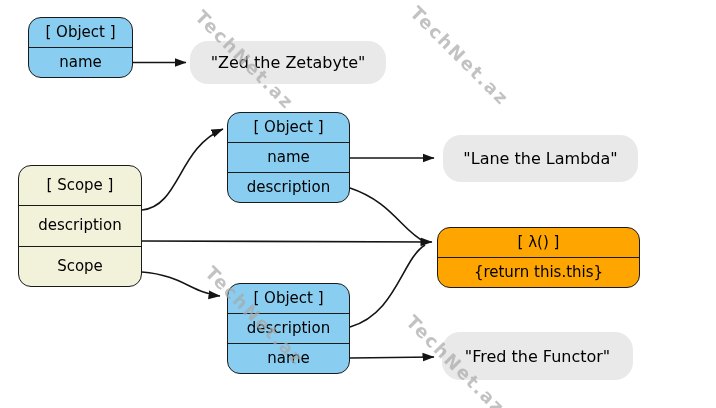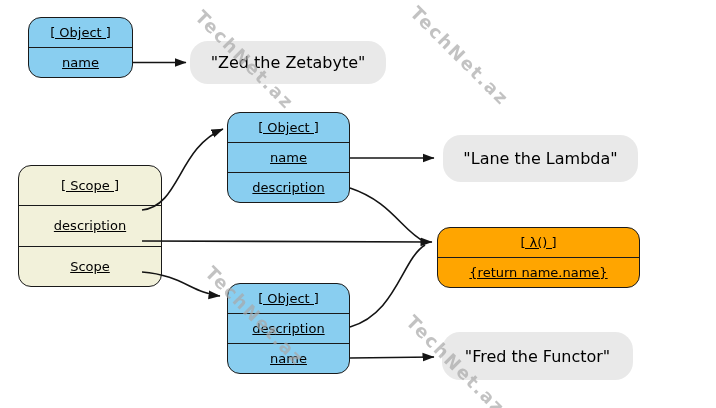--- a/index.html
+++ b/index.html
@@ -8,21 +8,21 @@
     font-family:"DejaVu Sans","Liberation Sans",sans-serif;color:#000;
   }
   
   .node{
     position:absolute;display:flex;flex-direction:column;
     border:1.6px solid #1a1a1a;border-radius:13px;overflow:hidden;
     box-sizing:border-box;z-index:2;
   }
   .node .row{
     flex:1;display:flex;align-items:center;justify-content:center;
-    font-size:13px;line-height:1;white-space:nowrap;text-decoration:underline;
+    font-size:15px;line-height:1;white-space:nowrap;
   }
   .node .row + .row{border-top:1.5px solid #1a1a1a;}
   .fill-blue{background:#89CEF0;}
   .fill-beige{background:#F2F1DA;}
   .fill-orange{background:#FFA500;}
   
   .value{
     position:absolute;display:flex;align-items:center;justify-content:center;
     background:#E9E9E9;border-radius:18px;font-size:16px;white-space:nowrap;
     z-index:1;
@@ -41,41 +41,41 @@
 </head>
 <body>
 
 <div id="canvas">
 
   <div class="node fill-blue" style="left:28px;top:17px;width:105px;height:61px;">
     <div class="row">[ Object ]</div>
     <div class="row">name</div>
   </div>
 
-  <div class="node fill-beige" style="left:18px;top:165px;width:144px;height:122px;">
+  <div class="node fill-beige" style="left:18px;top:165px;width:124px;height:122px;">
     <div class="row">[ Scope ]</div>
     <div class="row">description</div>
     <div class="row">Scope</div>
   </div>
 
   <div class="node fill-blue" style="left:227px;top:112px;width:123px;height:91px;">
     <div class="row">[ Object ]</div>
     <div class="row">name</div>
     <div class="row">description</div>
   </div>
 
   <div class="node fill-blue" style="left:227px;top:283px;width:123px;height:91px;">
     <div class="row">[ Object ]</div>
     <div class="row">description</div>
     <div class="row">name</div>
   </div>
 
   <div class="node fill-orange" style="left:437px;top:227px;width:203px;height:61px;">
     <div class="row">[ λ() ]</div>
-    <div class="row">{return name.name}</div>
+    <div class="row">{return this.this}</div>
   </div>
 
   <div class="value" style="left:190px;top:41px;width:196px;height:43px;">"Zed the Zetabyte"</div>
   <div class="value" style="left:443px;top:135px;width:195px;height:47px;">"Lane the Lambda"</div>
   <div class="value" style="left:442px;top:332px;width:191px;height:48px;">"Fred the Functor"</div>
 
   <svg id="edges" width="716" height="408" viewBox="0 0 716 408">
     <defs>
       <marker id="ah" markerWidth="13" markerHeight="11" refX="11.5" refY="5" orient="auto" markerUnits="userSpaceOnUse">
         <path d="M0,0.6 L12,5 L0,9.4 z" fill="#141414"></path>

